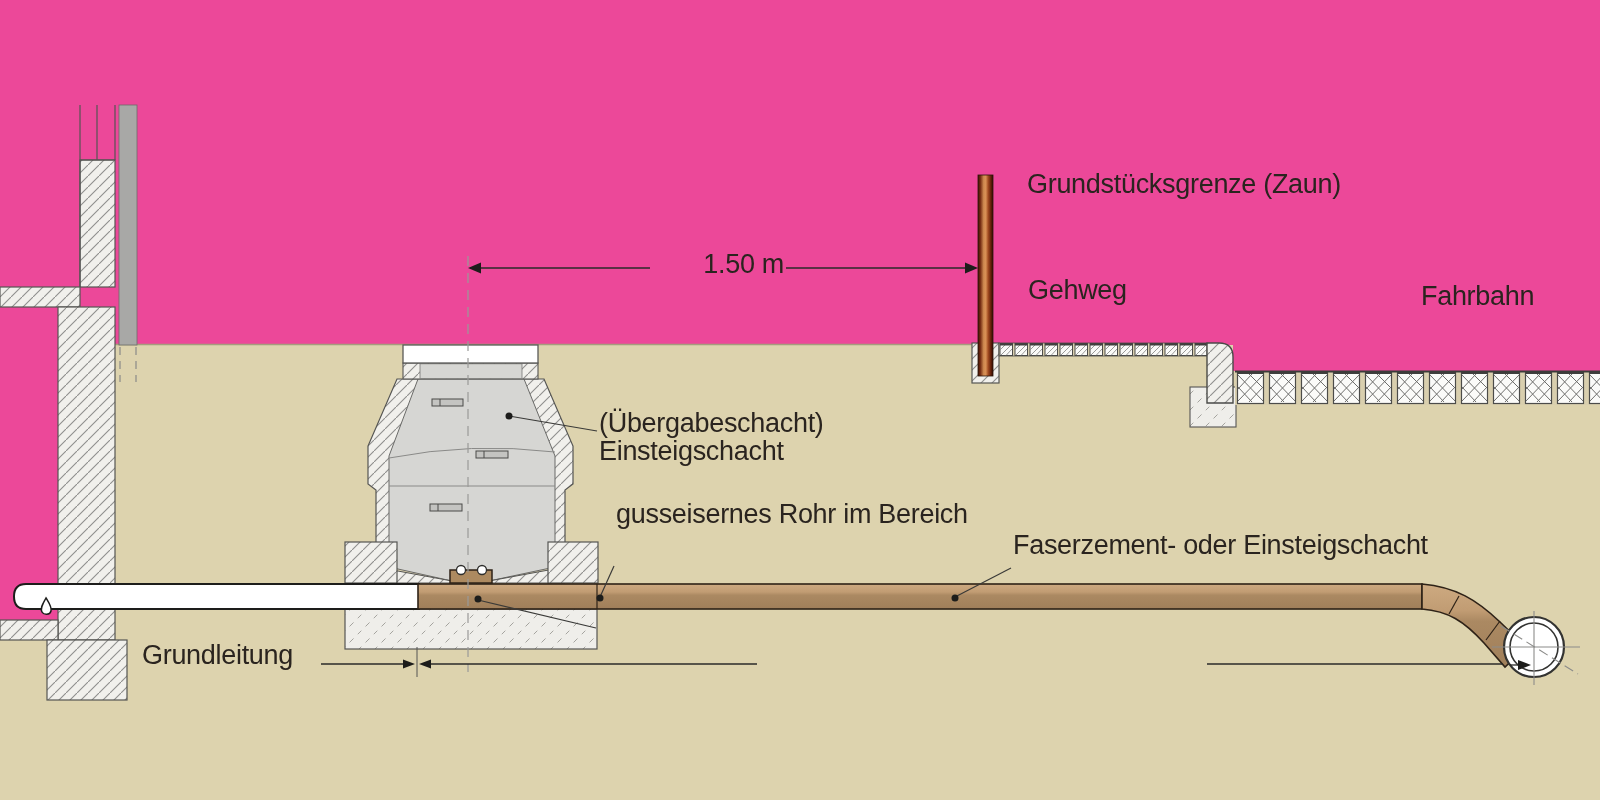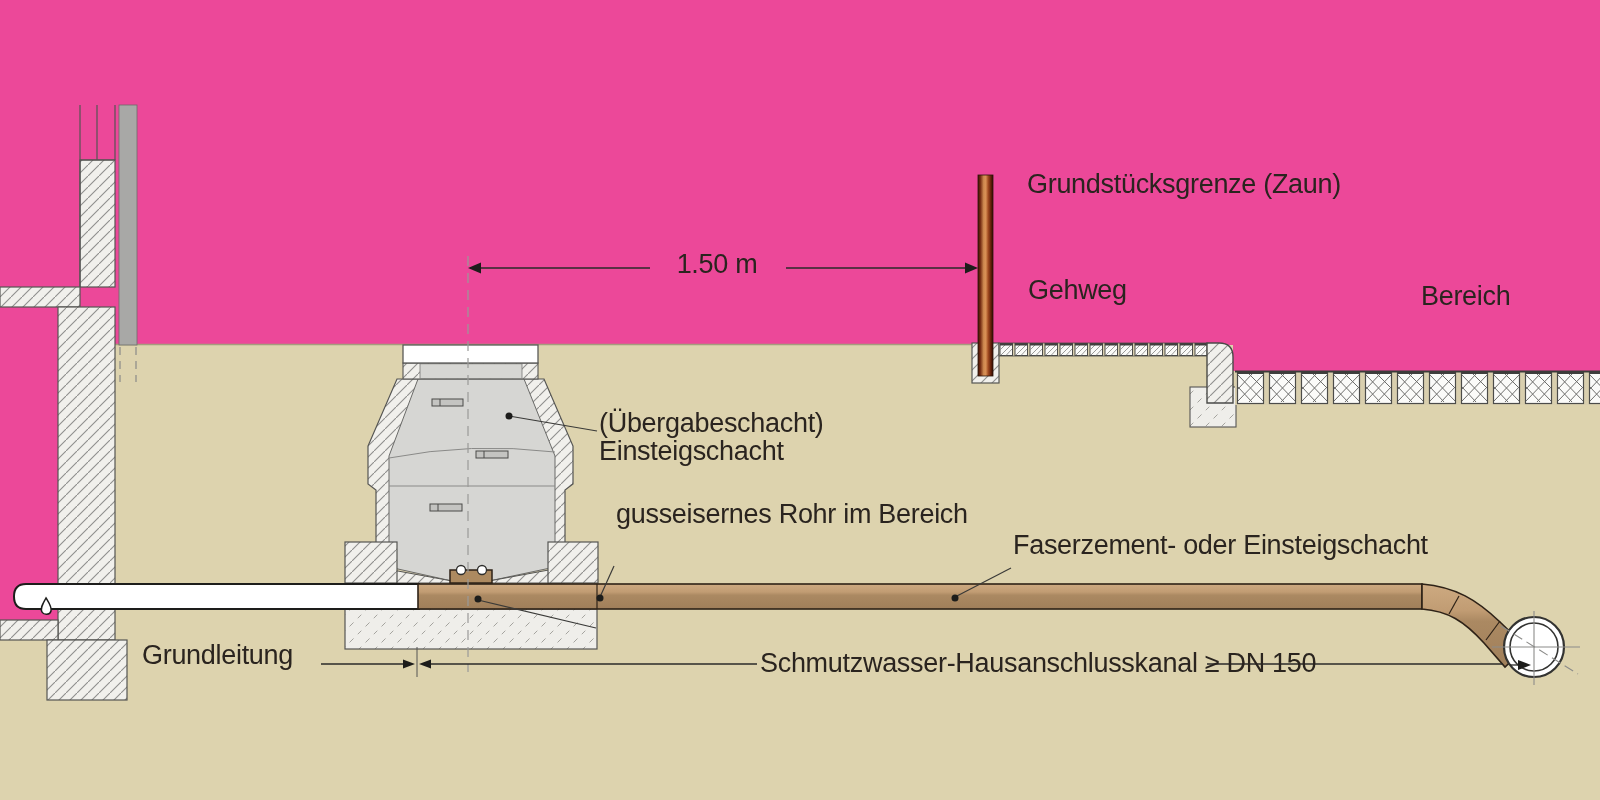--- a/index.html
+++ b/index.html
@@ -2,21 +2,21 @@
 <html style="--ground: #ddd3ae; --grass: #1da039; --text: #2a241f;"><head>
 <meta charset="utf-8">
 <style>
   html,body{margin:0;padding:0;background:#fff;}
   .scene{position:relative;width:1600px;height:800px;background:#ec4899;overflow:hidden;
          font-family:"Liberation Sans","DejaVu Sans",sans-serif;}
   .scene svg{position:absolute;left:0;top:0;}
   .label{position:absolute;color:var(--text,#2a241f);font-size:27px;line-height:28px;
          letter-spacing:-0.3px;white-space:nowrap;}
   .label .ln{display:block;}
-  .center{text-align:center;}
+  .center{text-align:right;}
 </style>
 </head>
 <body>
 
 <div class="scene">
 
 <svg width="1600" height="800" viewBox="0 0 1600 800">
   <defs>
     <pattern id="hatch" width="11" height="11" patternUnits="userSpaceOnUse">
       <rect width="11" height="11" fill="#f1f0ec"></rect>
@@ -195,26 +195,25 @@
         <circle cx="600" cy="598" r="3.5" fill="#1d1d1b" stroke="none"></circle>
     <line x1="1011" y1="568" x2="955" y2="597"></line>
         <circle cx="955" cy="598" r="3.5" fill="#1d1d1b" stroke="none"></circle>
     <line x1="596" y1="628" x2="478" y2="600"></line>
         <circle cx="478" cy="599" r="3.5" fill="#1d1d1b" stroke="none"></circle>
   </g>
 </svg>
 
 <div class="label" style="left:1027px;top:170px">Grundstücksgrenze (Zaun)</div>
 <div class="label" style="left:1028px;top:276px">Gehweg</div>
-<div class="label" style="left:1421px;top:282px">Bereich</div>
+<div class="label" style="left:1421px;top:282px">Fahrbahn</div>
 <div class="label center" style="left:650px;top:250px;width:134px">1.50 m</div>
 <div class="label" style="left:599px;top:409px">
   <span class="ln">(Übergabeschacht)</span>
   <span class="ln">Einsteigschacht</span>
 </div>
 <div class="label" style="left:616px;top:500px">
   <span class="ln">gusseisernes Rohr im Bereich</span>
 </div>
 <div class="label" style="left:1013px;top:531px">Faserzement- oder Einsteigschacht</div>
 <div class="label" style="left:142px;top:641px">Grundleitung</div>
-<div class="label center" style="left:760px;top:649px;width:450px">Schmutzwasser-Hausanschlusskanal ≥ DN 150</div>
 
 </div>
 
 </body></html>

